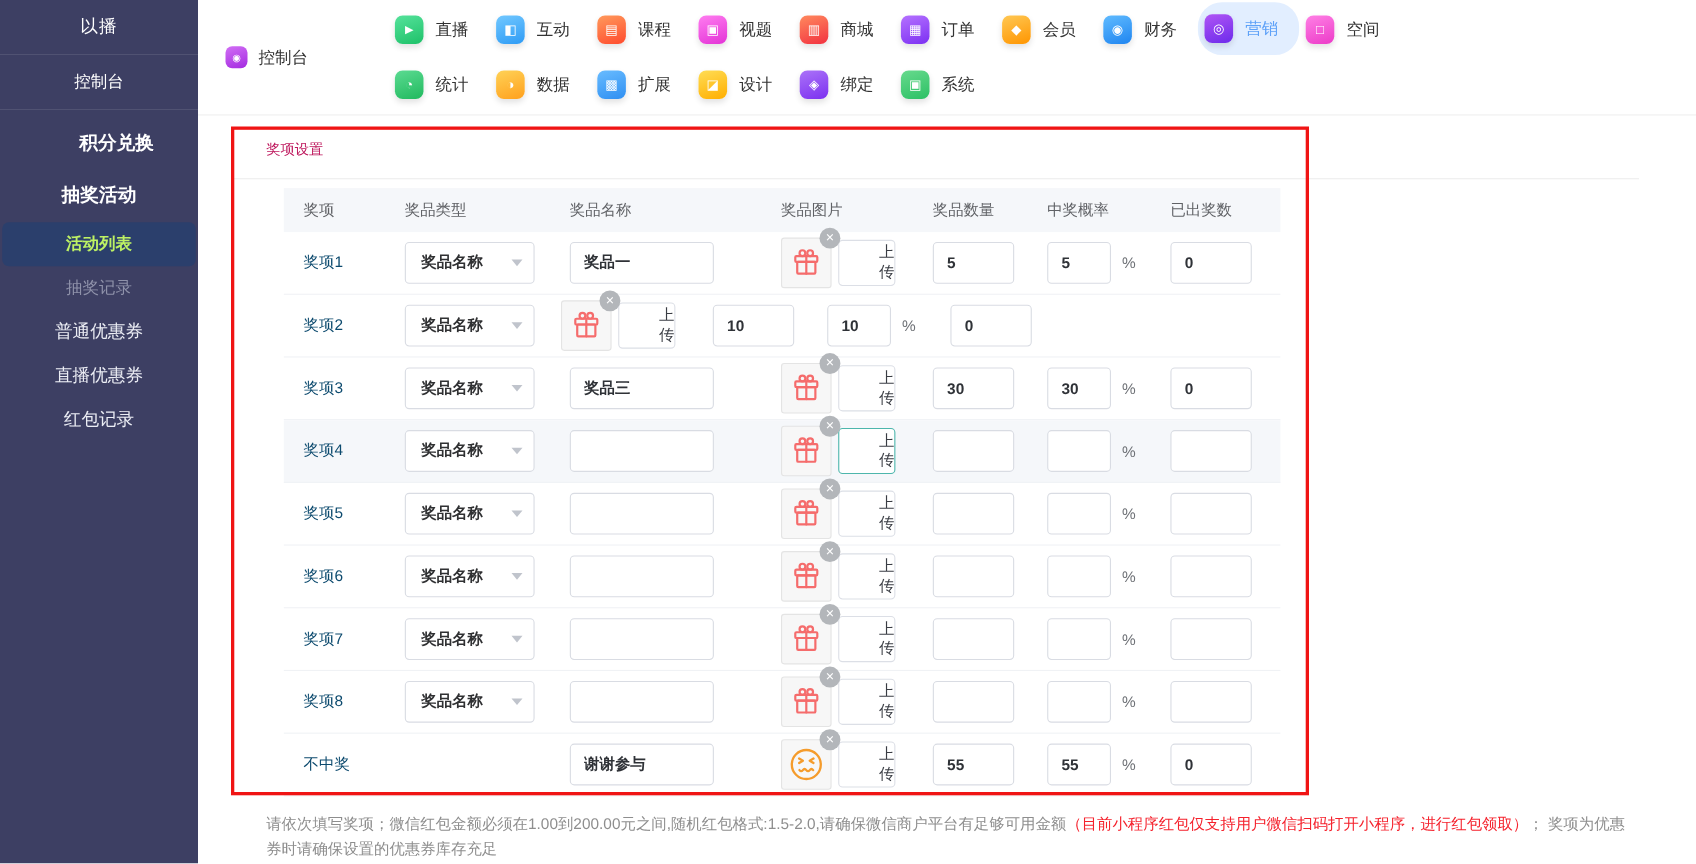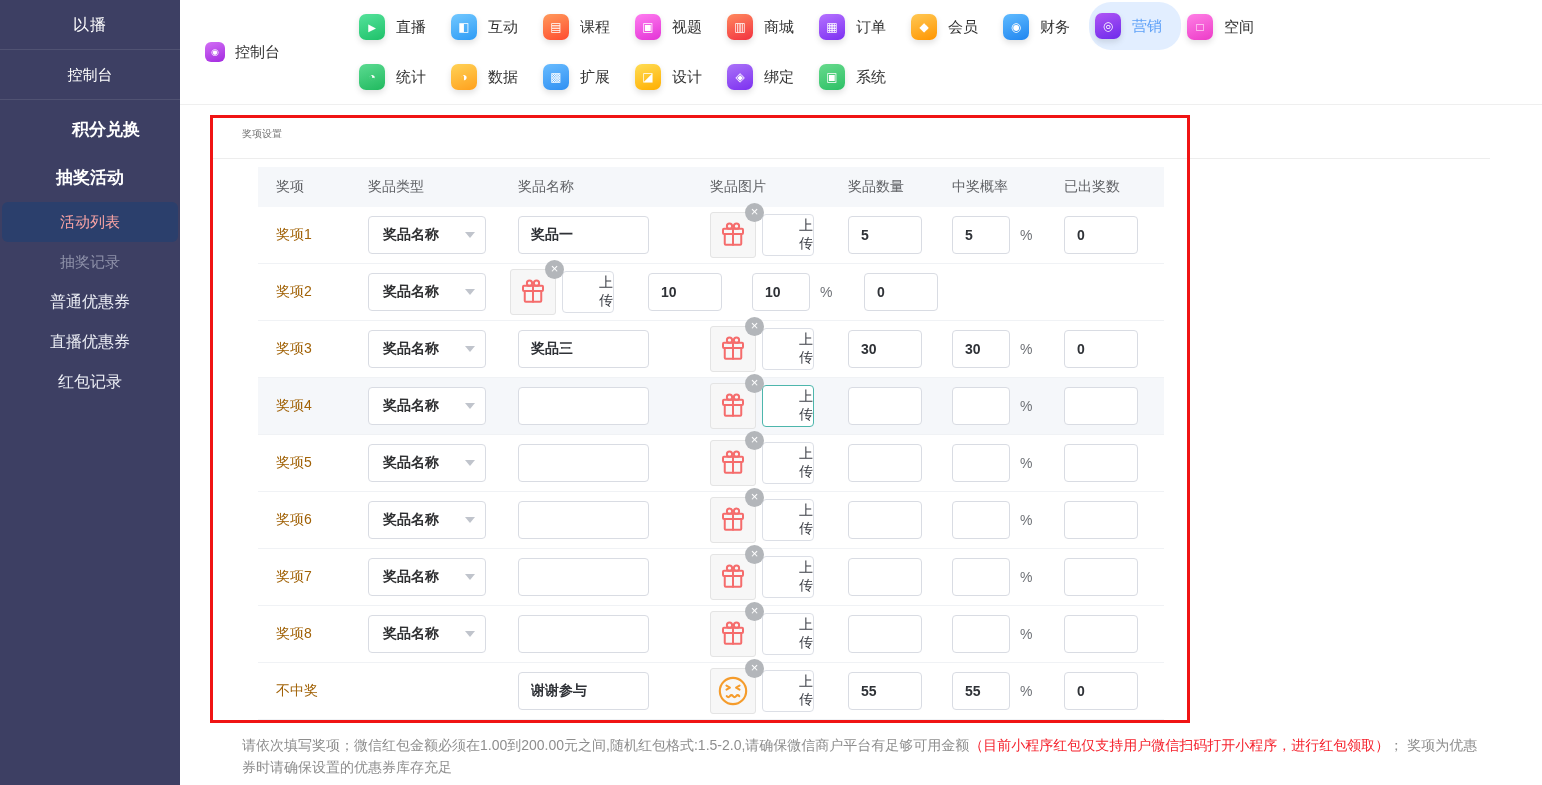--- a/index.html
+++ b/index.html
@@ -9,21 +9,21 @@
 
   
   .sidebar { width:180px; height:785px; background:#3d3f63; flex:0 0 180px; color:#fff; }
   .side-brand { height:50px; line-height:50px; text-align:center; font-size:16px; letter-spacing:1px;
     border-bottom:1px solid rgba(255,255,255,.10); }
   .side-console { height:50px; line-height:50px; text-align:center; font-size:15px;
     border-bottom:1px solid rgba(255,255,255,.10); cursor:pointer; }
   .side-group { height:48px; line-height:48px; text-align:center; font-size:17px; font-weight:700; cursor:pointer; }
   .side-group.first { margin-top:6px;padding-left:32px; }
   .side-item { height:40px; line-height:40px; text-align:center; font-size:15px; color:#eceef5; cursor:pointer; }
-  .side-item.active { background:#2b3f6c; border-radius:6px; margin:0 2px; font-weight:400; color:#fca5a5; }
+  .side-item.active { background:#2b3f6c; border-radius:6px; margin:0 2px; font-weight:700; color:#bef264; }
   .side-item.dim { color:#8f92aa; }
   .side-item.big { font-size:16px; }
 
   
   .main { flex:1; display:flex; flex-direction:column; }
   .topbar { height:105px; border-bottom:1px solid #efefef; display:flex; align-items:center; padding-left:25px; }
   .console-entry { display:flex; align-items:center; gap:10px; width:130px; cursor:pointer; }
   .console-entry .mini-icon { width:20px; height:20px; border-radius:6px; display:flex; align-items:center;
     justify-content:center; color:#fff; font-size:9px; }
   .console-entry span.lbl { font-size:15px; color:#333; }
@@ -54,35 +54,35 @@
   .g-system{background:linear-gradient(160deg,#68da8d,#2cc065)}
   .ic-console::before{content:"◉"} .ic-live::before{content:"▶";font-size:10px}
   .ic-interact::before{content:"◧"} .ic-course::before{content:"▤"} .ic-video::before{content:"▣"}
   .ic-mall::before{content:"▥"} .ic-order::before{content:"▦"} .ic-member::before{content:"◆"}
   .ic-finance::before{content:"◉"} .ic-marketing::before{content:"◎"} .ic-space::before{content:"□"}
   .ic-stats::before{content:"◔"} .ic-data::before{content:"◑"} .ic-ext::before{content:"▩"}
   .ic-design::before{content:"◪"} .ic-bind::before{content:"◈"} .ic-system::before{content:"▣"}
 
   
   .content { position:relative; flex:1; }
-  .panel-title { padding:22px 0 0 62px; font-size:10px; color:#737373; }
+  .panel-title { padding:22px 0 0 62px; font-size:13px; color:#be185d; }
   .panel-divider { margin:17px 0 0 30px; width:1280px; border-bottom:1px solid #ededed; }
   .red-box { position:absolute; left:30px; top:10px; width:980px; height:608px;
     border:3px solid #f01414; pointer-events:none; }
 
   .table { margin:8px 0 0 78px; width:906px; }
   .thead { display:flex; height:40px; background:#f5f7fa; align-items:center; }
   .thead .th { font-size:14px; color:#606266; }
   .trow { display:flex; height:57px; align-items:center; border-bottom:1px solid #f0f2f5; }
   .trow.hover { background:#f5f7fa; }
   .col-label{width:92px; padding-left:18px;} .col-type{width:150px; padding-left:18px;}
   .col-name{width:200px; padding-left:18px;} .col-img{width:140px; padding-left:10px;}
   .col-qty{width:112px; padding-left:8px;} .col-prob{width:112px;} .col-count{width:100px;}
   .td { display:flex; align-items:center; }
-  .prize-label { font-size:14px; color:#a16207;text-align:right; }
+  .prize-label { font-size:14px; color:#0c4a6e;text-align:right; }
 
   .select { width:118px; height:38px; border:1px solid #d9dce3; border-radius:4px; background:#fff;
     display:flex; align-items:center; justify-content:space-between; padding:0 10px 0 14px; cursor:pointer; }
   .select span { font-size:14px; font-weight:700; color:#303133; }
   .caret { width:0; height:0; border-left:5px solid transparent; border-right:5px solid transparent;
     border-top:6px solid #c0c4cc; }
 
   .inp { height:38px; border:1px solid #d9dce3; border-radius:4px; background:#fff; font-size:14px;
     font-weight:700; color:#2f3237; padding-left:12px; outline:none;
     font-family:"Liberation Sans","DejaVu Sans",sans-serif; }

